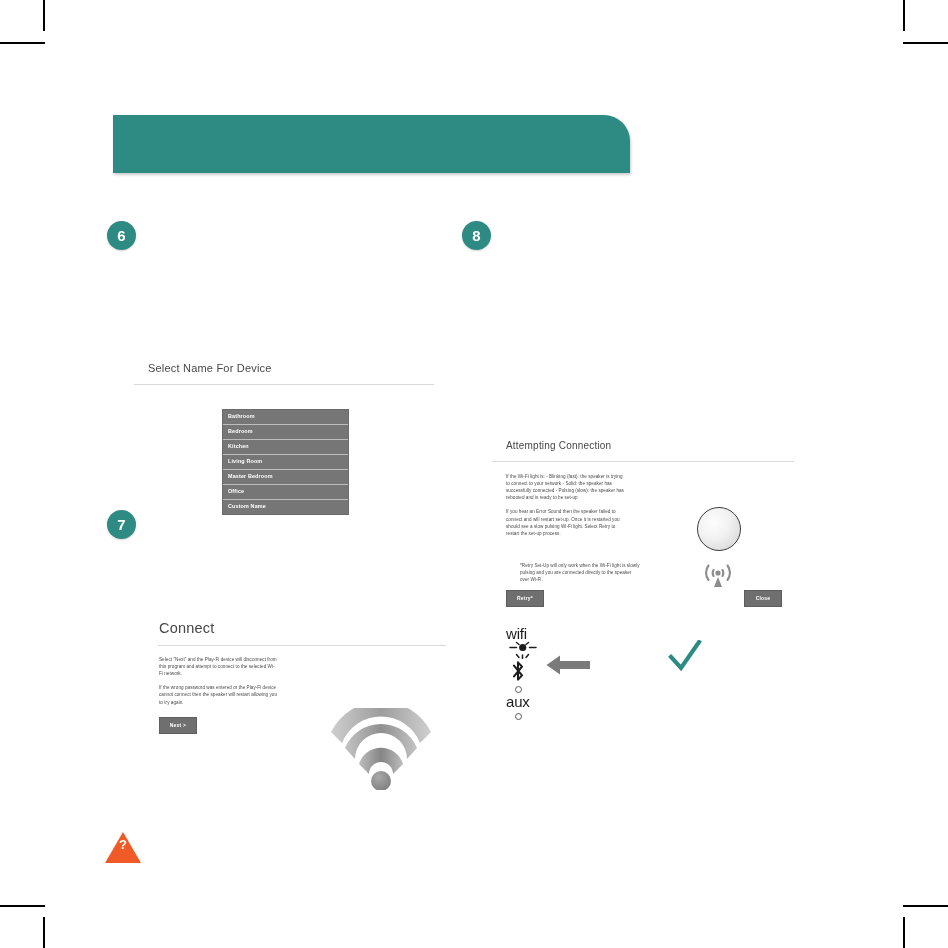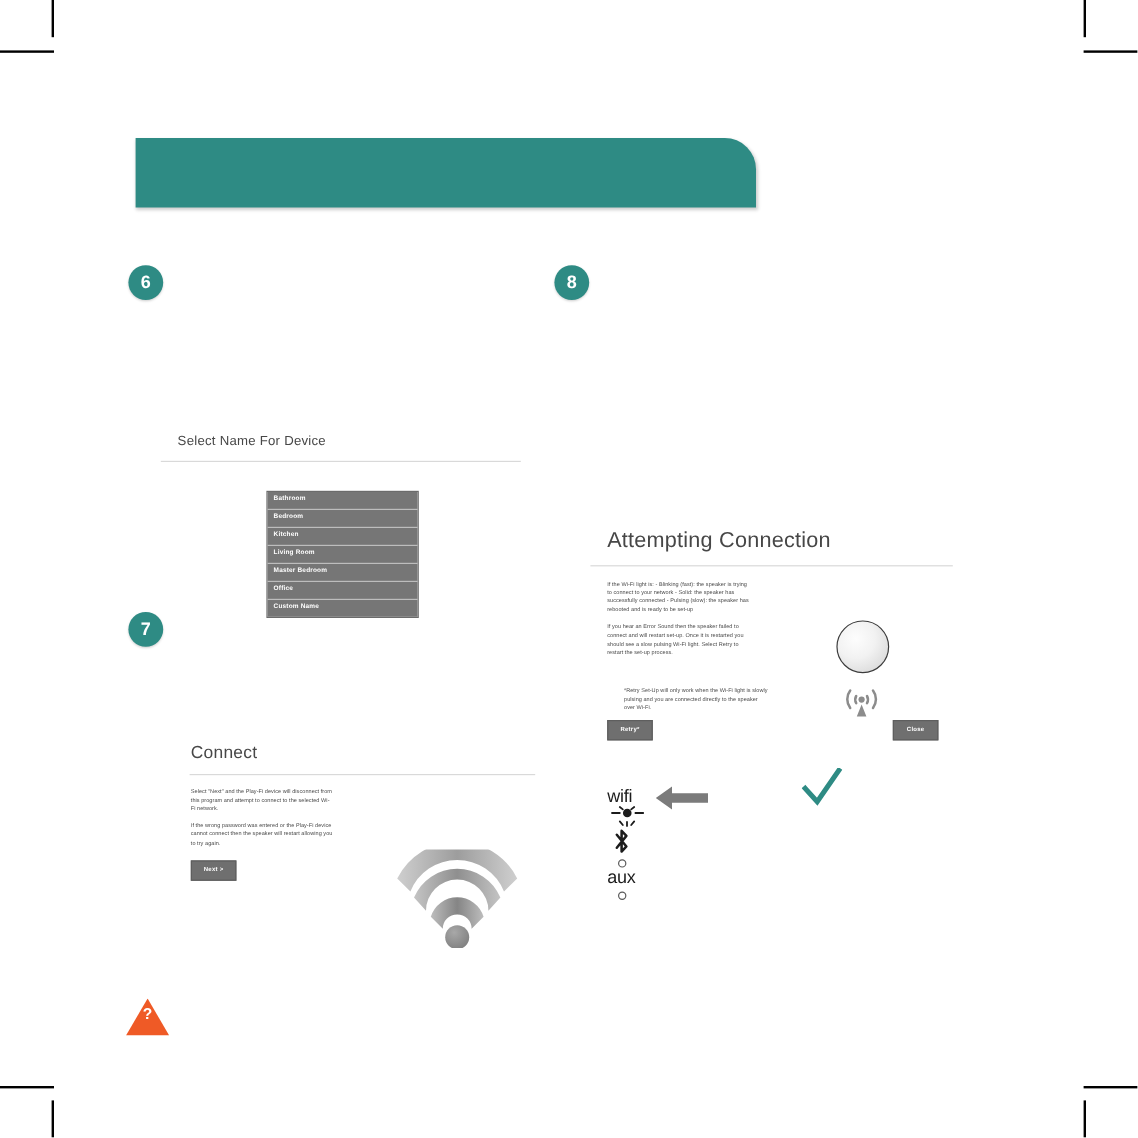--- a/index.html
+++ b/index.html
@@ -138,21 +138,21 @@
   .wifi-fan {
     position: absolute;
     left: 172px;
     top: 62px;
     width: 102px;
     height: 82px;
   }
 
   
   .p8 { left: 492px; top: 440px; width: 302px; }
-  .p8 .panel-title { font-size: 18px; margin: 0 0 10px 14px; }
+  .p8 .panel-title { font-size: 10px; margin: 0 0 10px 14px; }
   .p8-body { position: relative; height: 150px; padding-top: 11px; }
   .p8 .small-copy { width: 120px; margin-left: 14px; }
   .p8 .copy-foot {
     position: absolute;
     left: 14px;
     top: 100px;
     width: 120px;
   }
   .p8 .btn-retry { position: absolute; left: 14px; top: 128px; }
   .p8 .btn-close { position: absolute; left: 252px; top: 128px; }
@@ -179,21 +179,21 @@
     left: 8px;
     top: 52px;
     width: 44px;
     height: 30px;
   }
 
   
   .led-col {
     position: absolute;
     left: 506px;
-    top: 656px;
+    top: 626px;
     width: 46px;
   }
   .led-label {
     font-size: 15px;
     color: #1c1c1c;
     line-height: 1;
     letter-spacing: -0.2px;
   }
   .led-row { position: relative; height: 34px; }
   .led-glyph { position: relative; height: 18px; width: 34px; }

